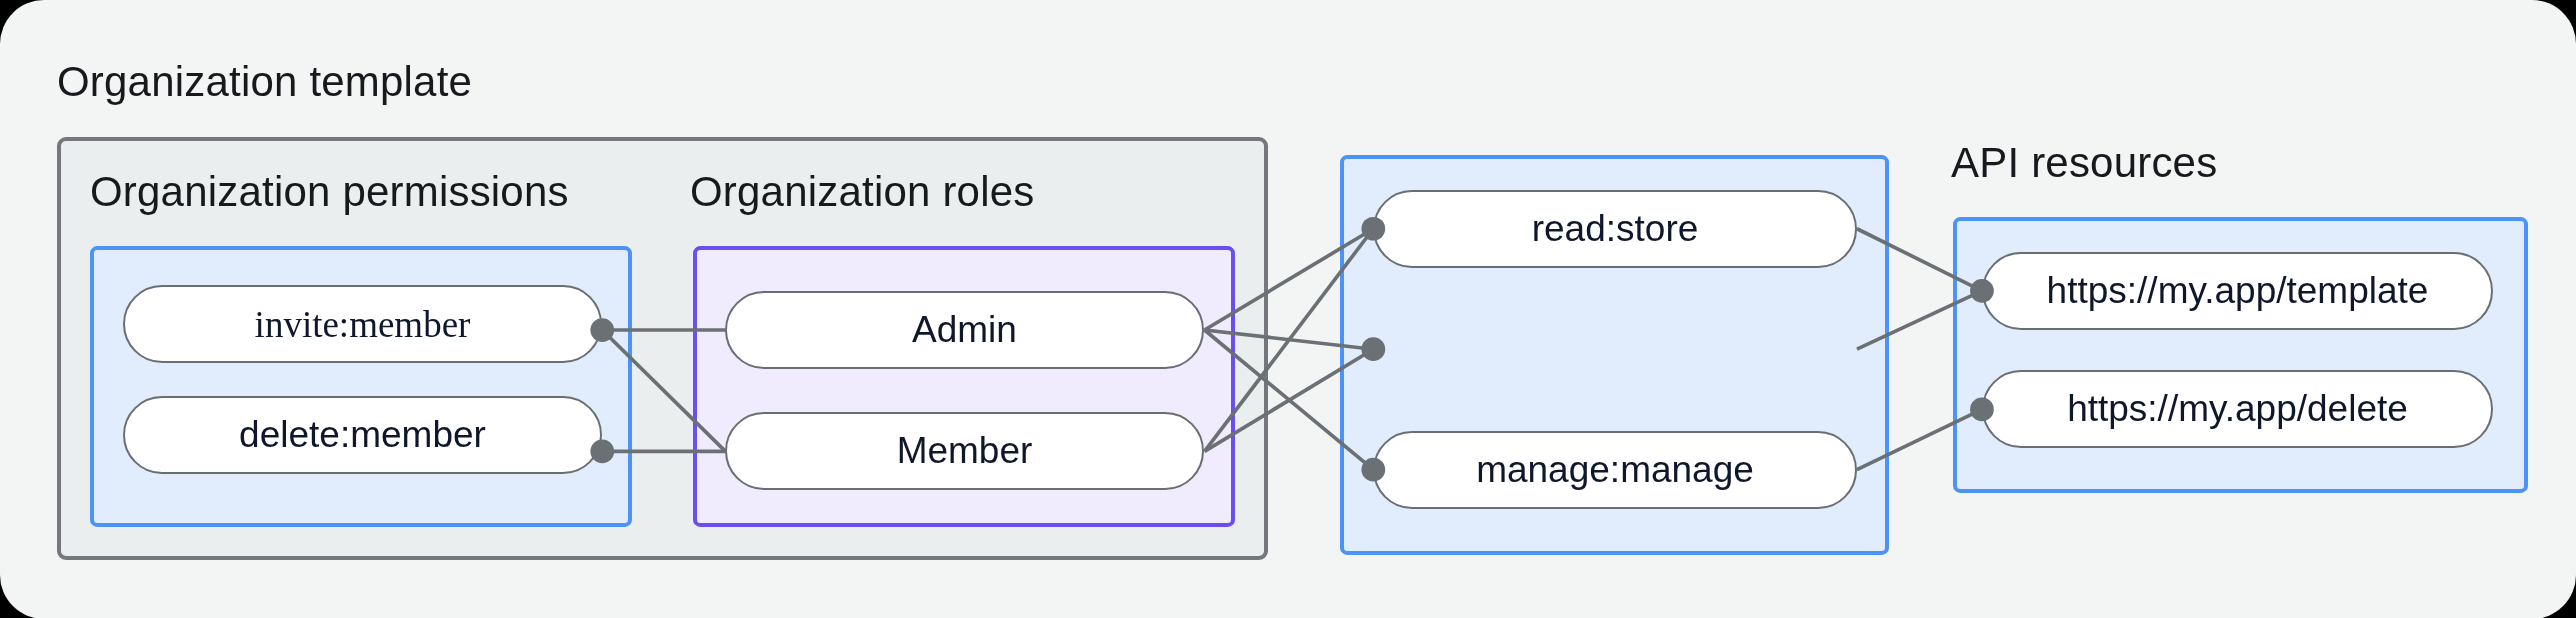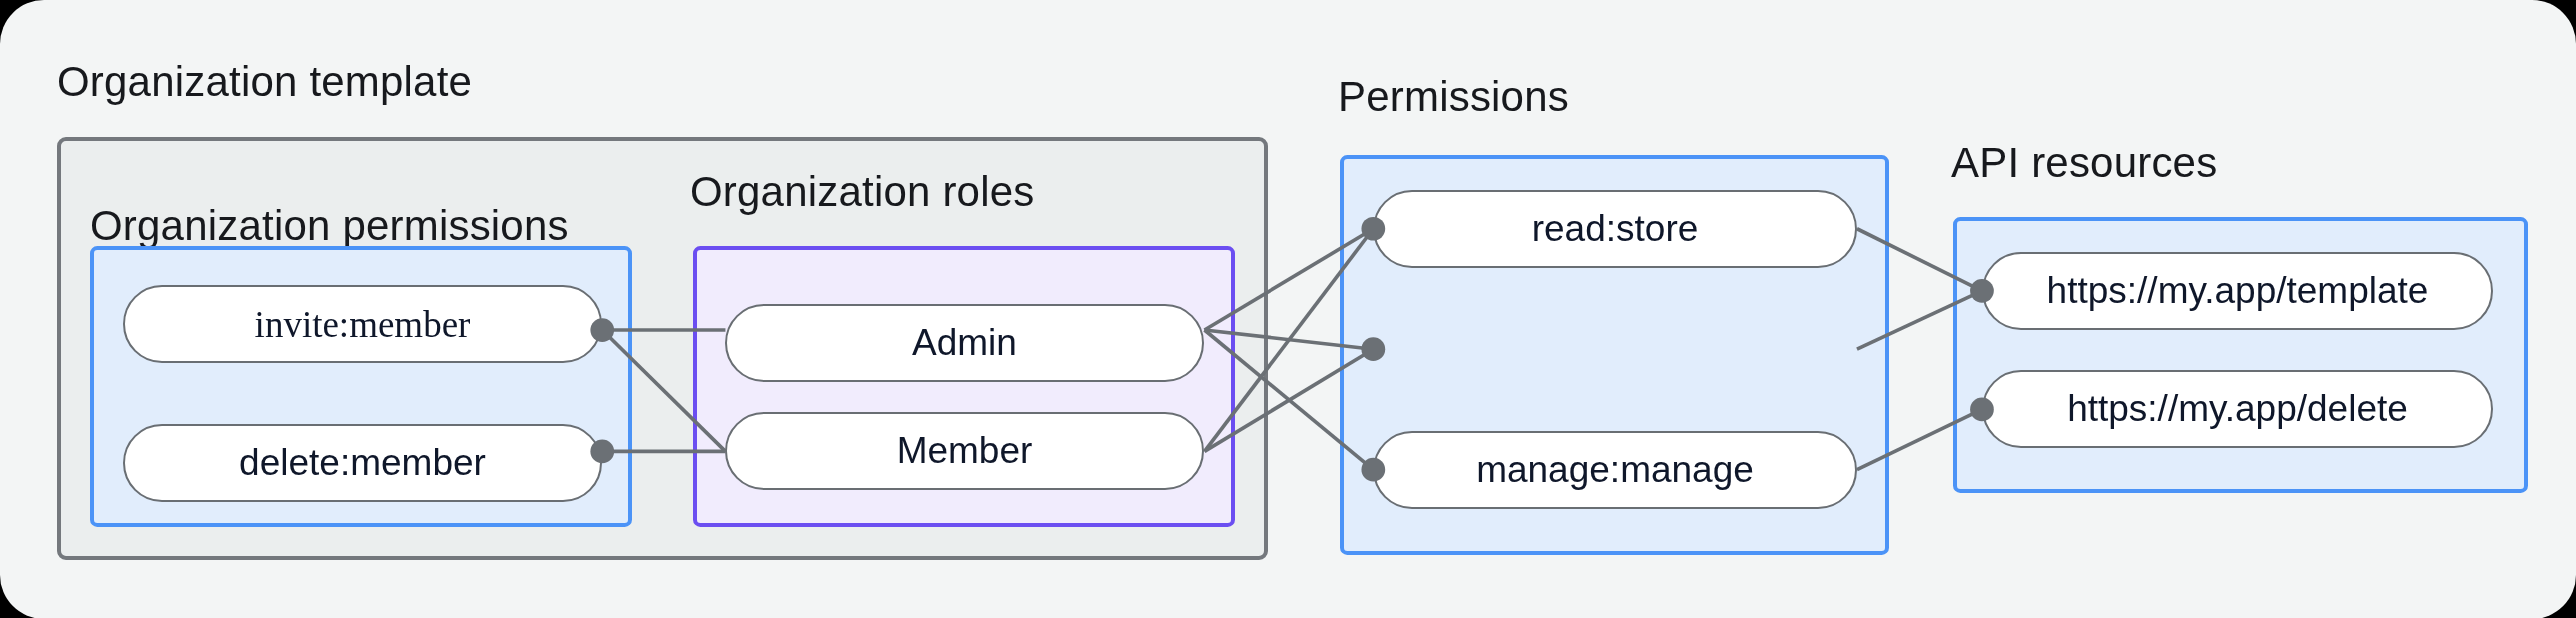--- a/index.html
+++ b/index.html
@@ -30,32 +30,31 @@
 </head>
 <body>
 
 <div class="canvas">
   <div class="card">
 
     <div class="label" style="left:57px;top:58px;">Organization template</div>
 
     <div class="groupbox box-gray" style="left:57px;top:137px;width:1211px;height:423px;"></div>
 
-    <div class="label" style="left:90px;top:168px;margin-top:34px;">Organization permissions</div>
+    <div class="label" style="left:90px;top:168px;">Organization permissions</div>
     <div class="label" style="left:690px;top:168px;">Organization roles</div>
 
     <div class="groupbox box-blue" style="left:90px;top:246px;width:542px;height:281px;"></div>
     <div class="pill" style="left:123px;top:285px;width:479px;font-family:Liberation Serif, serif;">invite:member</div>
-    <div class="pill" style="left:123px;top:424px;width:479px;">delete:member</div>
+    <div class="pill" style="left:123px;top:396px;width:479px;">delete:member</div>
 
     <div class="groupbox box-purple" style="left:693px;top:246px;width:542px;height:281px;"></div>
-    <div class="pill" style="left:725px;top:304px;width:479px;">Admin</div>
+    <div class="pill" style="left:725px;top:291px;width:479px;">Admin</div>
     <div class="pill" style="left:725px;top:412px;width:479px;">Member</div>
 
-    <div class="label" style="left:1338px;top:73px;">Permissions</div>
     <div class="groupbox box-blue" style="left:1340px;top:155px;width:549px;height:400px;"></div>
     <div class="pill" style="left:1373px;top:190px;width:484px;">read:store</div>
     <div class="pill" style="left:1373px;top:431px;width:484px;">manage:manage</div>
 
     <div class="label" style="left:1951px;top:139px;">API resources</div>
     <div class="groupbox box-blue" style="left:1953px;top:217px;width:575px;height:276px;"></div>
     <div class="pill" style="left:1982px;top:252px;width:511px;">https://my.app/template</div>
     <div class="pill" style="left:1982px;top:370px;width:511px;">https://my.app/delete</div>
 
     <svg class="wires" width="2576" height="619" viewBox="0 0 2823 678">

